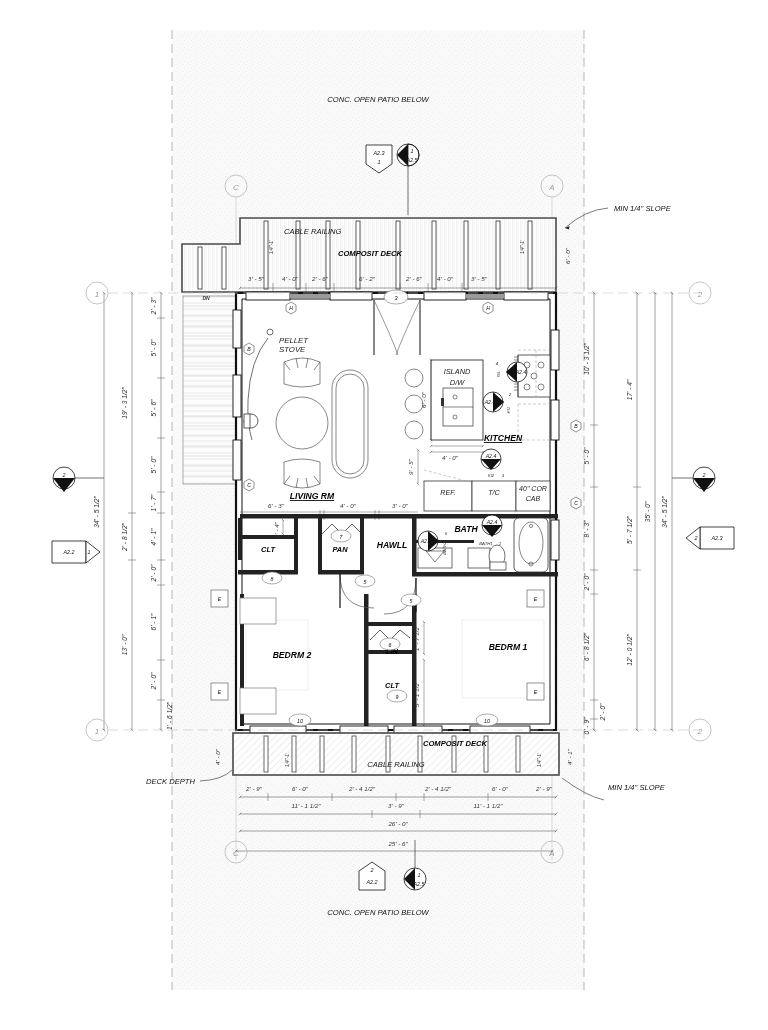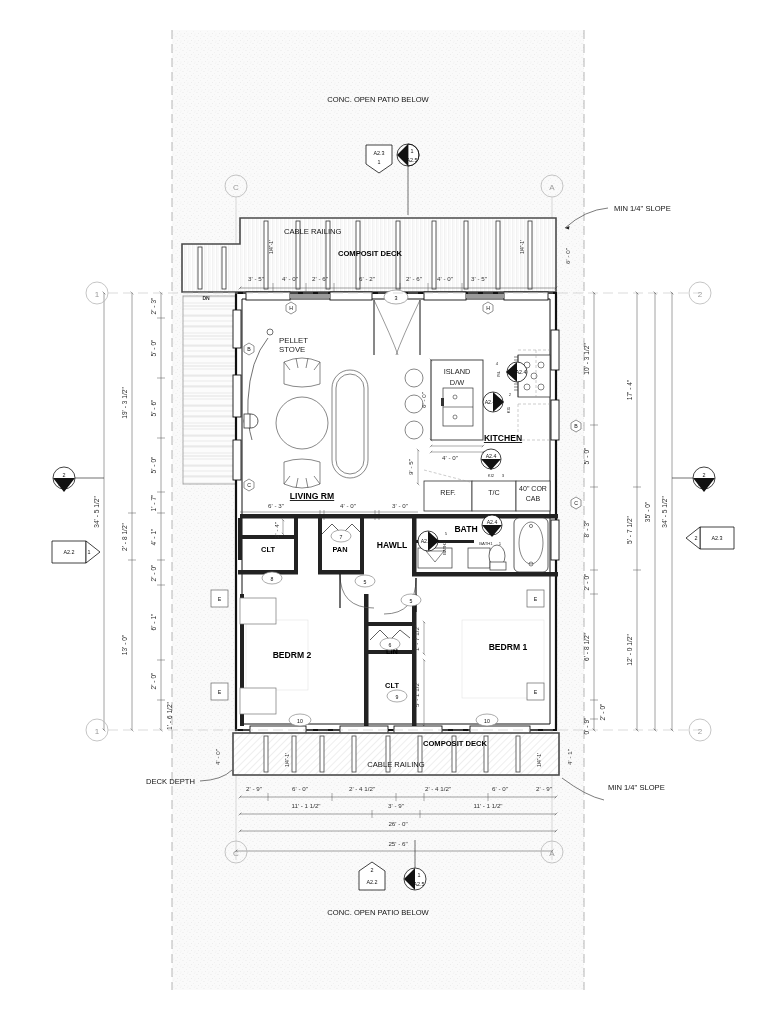--- a/index.html
+++ b/index.html
@@ -1,18 +1,18 @@
 <!DOCTYPE html>
 <html><head>
 <meta charset="utf-8">
 <style>
   html,body{margin:0;padding:0;background:#ffffff;}
   body{width:768px;height:1030px;position:relative;overflow:hidden;
        font-family:"Liberation Sans",sans-serif;color:#000;}
-  #sheet{position:absolute;left:0;top:0;width:768px;height:803px;}
+  #sheet{position:absolute;left:0;top:0;width:768px;height:803px;font-style:italic;}
   svg{display:block;}
   .t{font-family:"Liberation Sans",sans-serif;fill:#1a1a1a;}
   .dim{font-size:6.2px;fill:#333;}
   .dimL{font-size:6.6px;fill:#2a2a2a;}
   .room{font-size:8.6px;font-weight:bold;fill:#000;}
   .roomS{font-size:7.4px;font-weight:bold;fill:#000;}
   .note{font-size:7.6px;fill:#111;}
   .tiny{font-size:5px;fill:#333;}
   .tiny2{font-size:4.3px;fill:#333;}
   .grid{font-size:8px;fill:#9a9a9a;}

